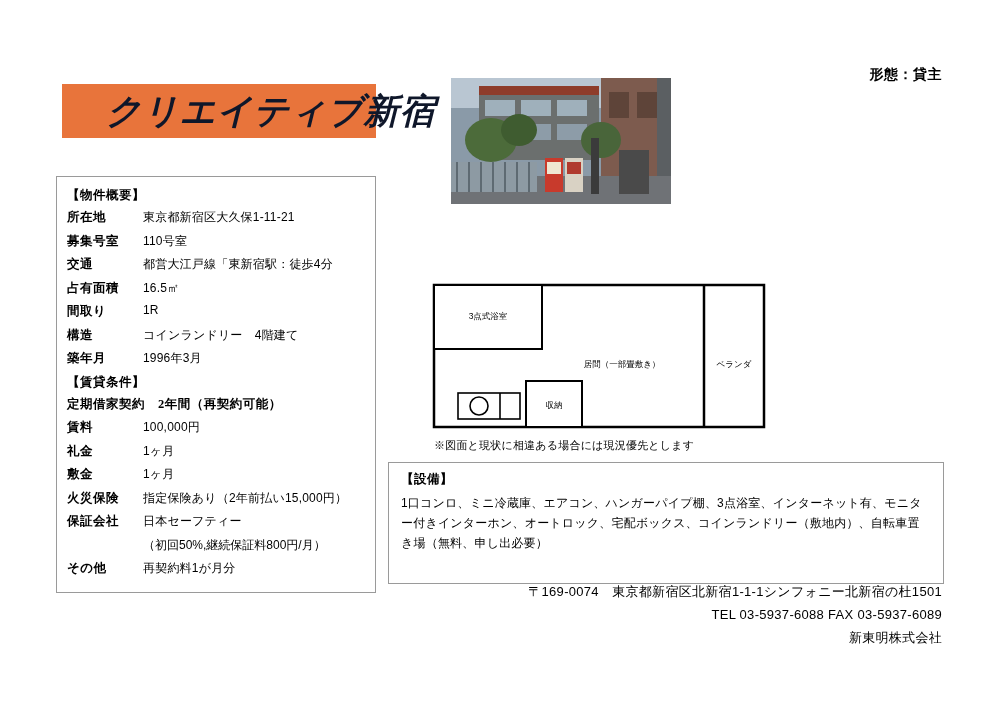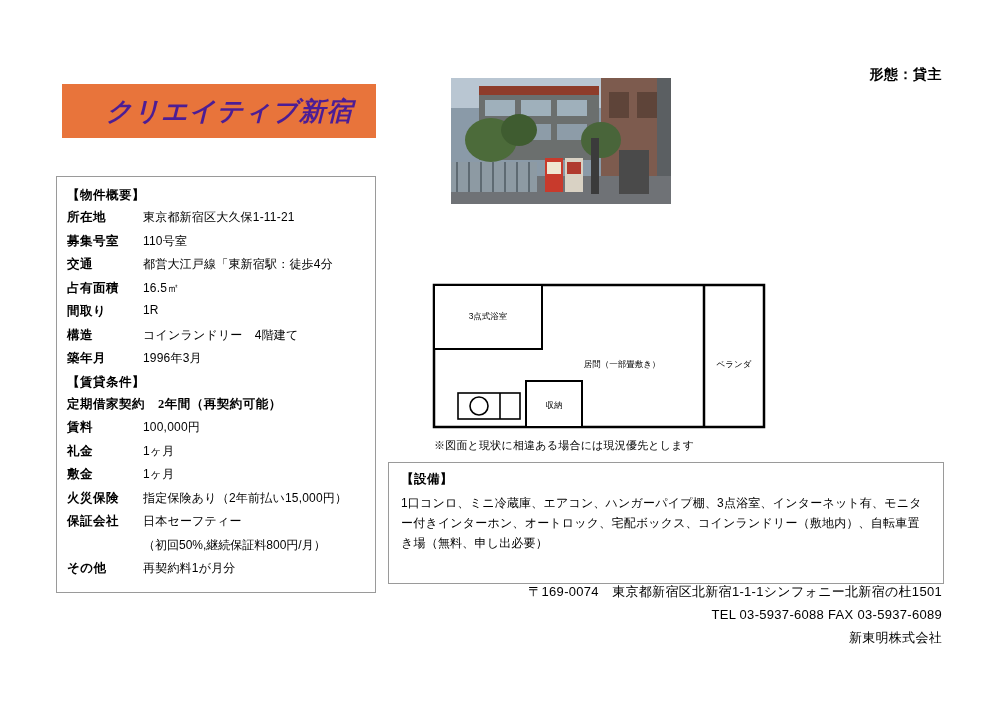--- a/index.html
+++ b/index.html
@@ -29,22 +29,22 @@
     top: 84px;
     width: 314px;
     height: 54px;
     background: #e8743b;
     display: flex;
     align-items: center;
     padding-left: 44px;
     box-sizing: border-box;
   }
   .title-banner .title-text {
-    color: #4c1d95;
-    font-size: 26px;
+    color: #0f172a;
+    font-size: 35px;
     font-weight: bold;
     font-style: italic;
     letter-spacing: 1px;
     white-space: nowrap;
   }
 
   
   .form-label {
     position: absolute;
     right: 62px;

